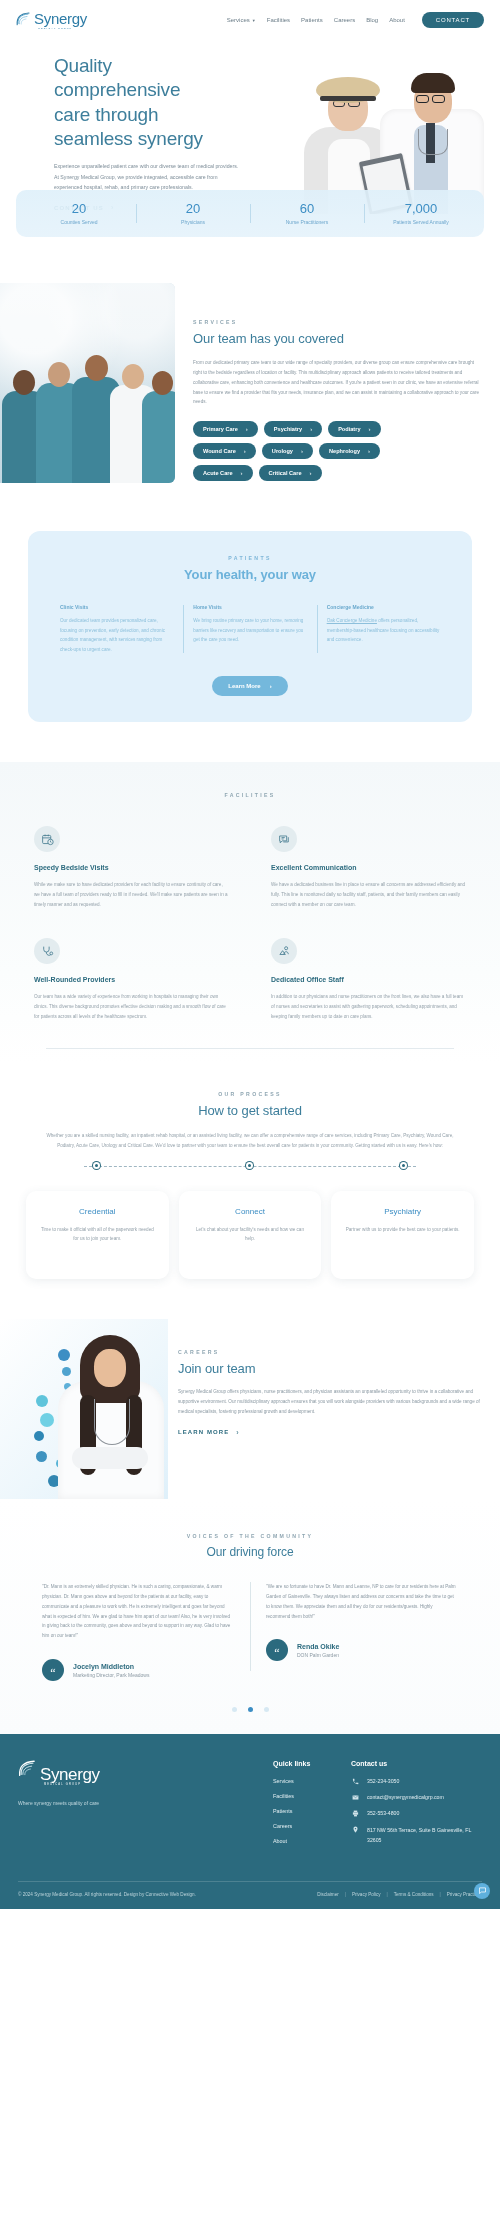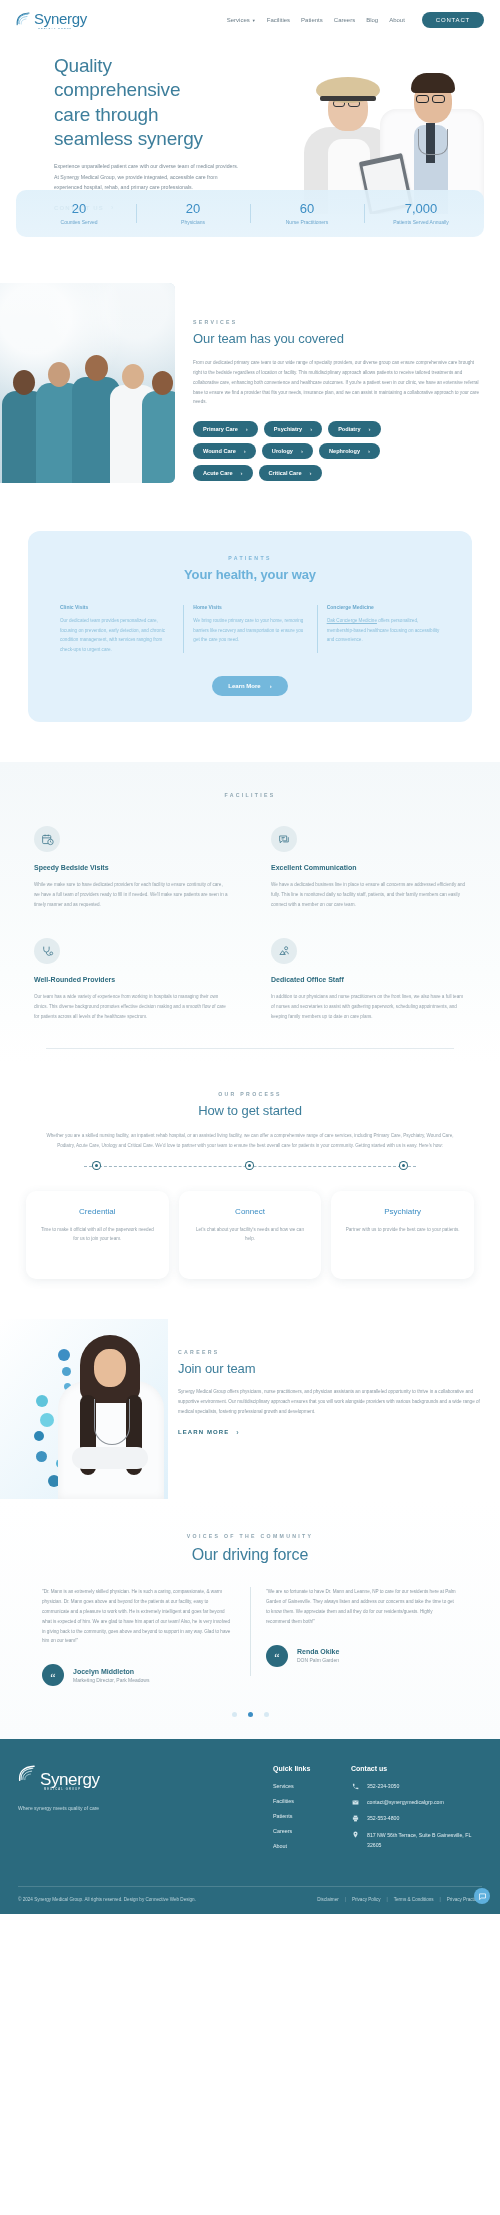--- a/index.html
+++ b/index.html
@@ -340,21 +340,21 @@
   .careers-text { flex: 1; padding: 30px 18px 0 10px; }
   .careers-text .h2 { font-size: 13px; }
   .careers-text p { margin-top: 10px; font-size: 4.6px; line-height: 2.15; color: #8b99a3; }
 
   
   .voices {
     background: linear-gradient(180deg,#ffffff 0%, #fafcfd 100%);
     padding: 34px 26px 22px 26px;
     text-align: center;
   }
-  .voices .h2 { font-size: 16px; }
+  .voices .h2 { font-size: 12px; }
   .tgrid { display: flex; margin-top: 22px; text-align: left; gap: 0; }
   .tcol { flex: 1; padding: 0 16px; position: relative; }
   .tcol + .tcol::before {
     content:""; position: absolute; left: 0; top: 0; bottom: 10px;
     width: 1px; background: #dbe6ea;
   }
   .tcol .quote { font-size: 4.6px; line-height: 2.15; color: #8b99a3; }
   .tauthor { display: flex; align-items: center; gap: 9px; margin-top: 18px; }
   .qmark {
     width: 22px; height: 22px; border-radius: 50%;

